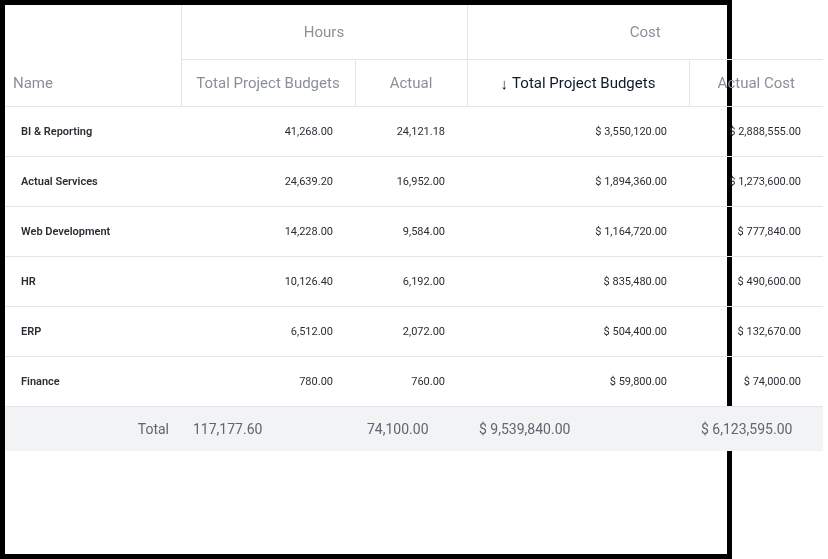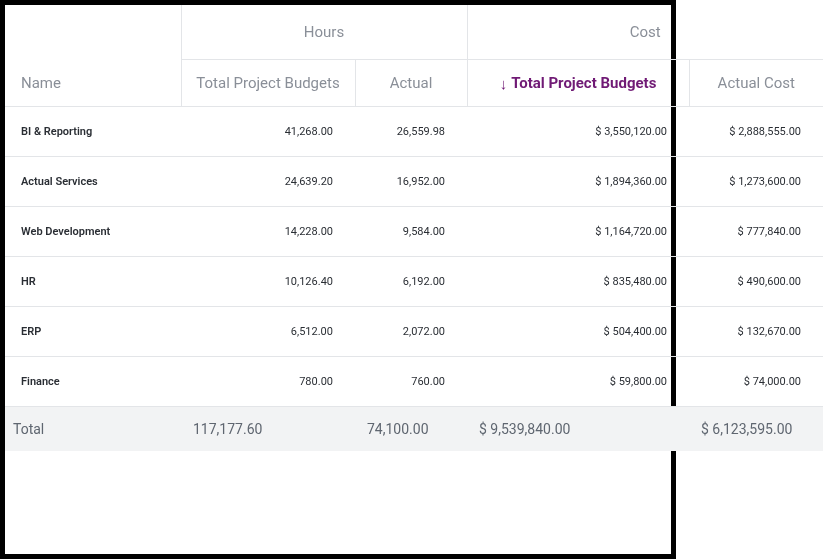--- a/index.html
+++ b/index.html
@@ -9,21 +9,21 @@
     }
     body {
       font-family: -apple-system, BlinkMacSystemFont, "Segoe UI", Roboto, "Helvetica Neue", Arial, sans-serif;
       background: #fff;
       width: 828px;
       height: 559px;
       overflow: hidden;
     }
     .frame {
       border: 5px solid #000;
-      width: 676px;
+      width: 732px;
       height: 559px;
       background: #fff;
     }
     table {
       width: 100%;
       border-collapse: collapse;
       table-layout: fixed;
     }
     col.c-name  { width: 176px; }
     col.c-hbud  { width: 174px; }
@@ -47,25 +47,25 @@
       padding: 18px 12px;
       font-size: 15px;
     }
     thead tr.group-row th.name-top {
       border-left: none;
       border-bottom: none;
     }
     thead tr.header-row th.name-col {
       text-align: left;
       border-left: none;
-      padding-left: 16px;
+      padding-left: 8px;
     }
     thead tr.header-row th.sorted {
-      color: #701a75;
-      font-weight: 700;
+      color: #0f172a;
+      font-weight: 400;
       margin-left: 39px;
     }
     .sort-arrow {
       display: inline-block;
       margin-right: 4px;
       font-size: 15px;
       vertical-align: middle;
       line-height: 1;
     }
 
@@ -86,21 +86,21 @@
     tfoot td {
       background: #f2f3f4;
       padding: 14px 12px;
       font-size: 14px;
       color: #5f6670;
       text-align: left;
       white-space: nowrap;
       border-top: 1px solid #e3e5e8;
     }
     tfoot td.name-col {
-      text-align: left;
+      text-align: right;
       padding-left: 8px;
     }
   </style>
 </head>
 <body>
 
 <div class="frame">
   <table>
     <colgroup>
       <col class="c-name">
@@ -122,21 +122,21 @@
         <th class="sorted">
           <span class="sort-arrow">↓</span><span>Total Project Budgets</span>
         </th>
         <th>Actual Cost</th>
       </tr>
     </thead>
     <tbody id="tbody">
         <tr>
           <td class="name-col">BI &amp; Reporting</td>
           <td>41,268.00</td>
-          <td>26,559.98</td>
+          <td>24,121.18</td>
           <td>$ 3,550,120.00</td>
           <td>$ 2,888,555.00</td>
         </tr>
         <tr>
           <td class="name-col">Actual Services</td>
           <td>24,639.20</td>
           <td>16,952.00</td>
           <td>$ 1,894,360.00</td>
           <td>$ 1,273,600.00</td>
         </tr>

